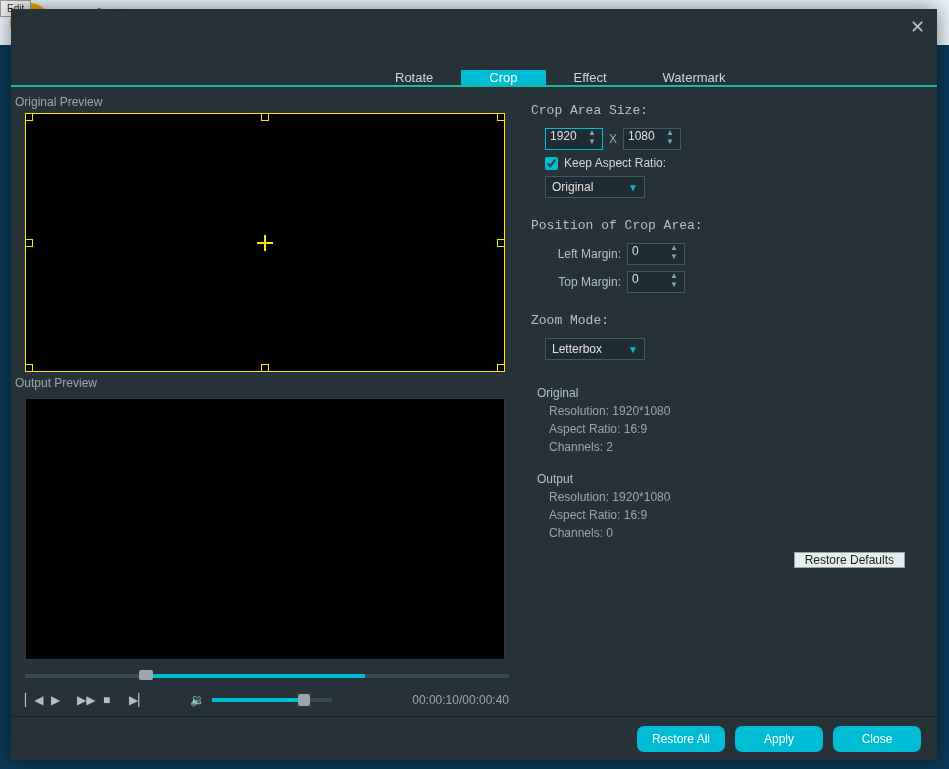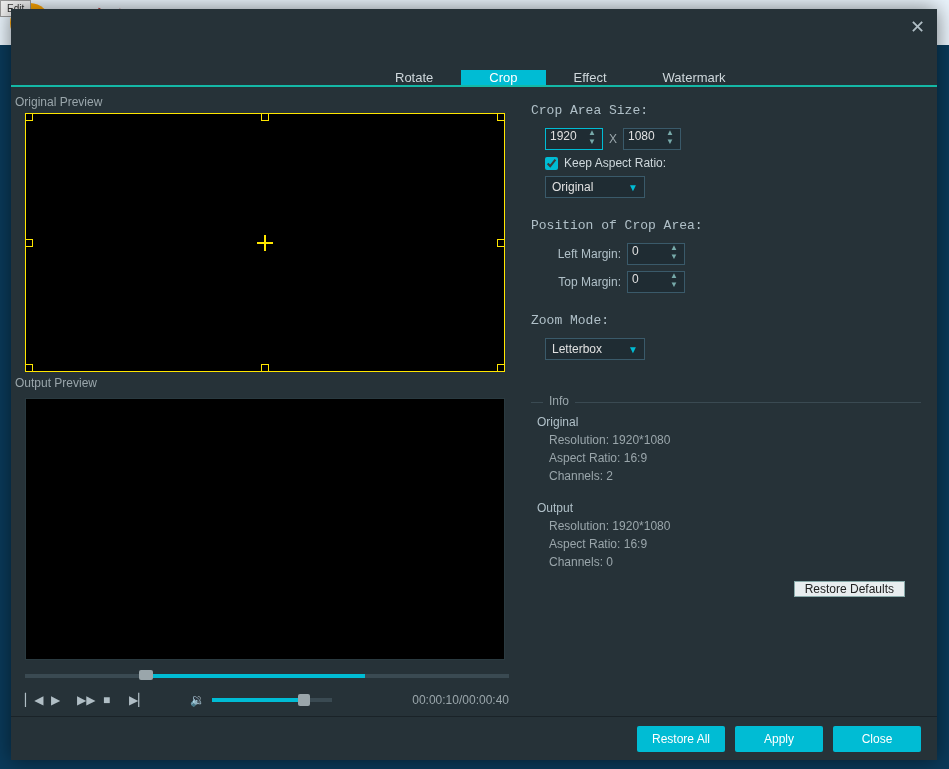--- a/index.html
+++ b/index.html
@@ -74,21 +74,21 @@
 .info-section { margin-top: 26px; }
 .info-header { border-bottom: 1px solid #3a4a52; padding-bottom: 2px; margin-bottom: 12px; }
 .info-header span { background: #263238; padding: 0 6px; position: relative; top: 8px; left: 12px; color: #9aa6ab; font-size: 12px; }
 .info-sub { margin: 6px 0 4px 6px; color: #b0c0c8; }
 .info-line { margin: 4px 0 4px 18px; color: #9aa6ab; }
 
 .restore-defaults-row { display: flex; justify-content: flex-end; padding: 8px 16px 0 0; }
 .restore-defaults-btn { background: #e8edef; color: #222; border: 1px solid #8aa; padding: 0 10px; font-size: 12px; cursor: pointer; }
 
 .footer { height: 44px; display: flex; align-items: center; justify-content: flex-end; gap: 10px; padding: 0 16px; border-top: 1px solid #1a2328; }
-.btn { width: 88px; height: 26px; background: #00BCD4; color: #fff; border: none; font-size: 12px; cursor: pointer; display: flex; align-items: center; justify-content: center; border-radius: 2px; }
+.btn { width: 88px; height: 26px; background: #00BCD4; color: #fff; border: none; font-size: 12px; cursor: pointer; display: flex; align-items: center; justify-content: center; border-radius: 7px; }
 
 .hidden-browser-chrome { position: absolute; top: 0; left: 0; font-size: 10px; color: #333; background: #f0f0f0; padding: 2px 6px; border: 1px solid #999; }
 </style>
 </head>
 <body>
 
 <div class="bg-layer">
   <div class="hidden-browser-chrome">
     <span>Edit</span>
   </div>
@@ -215,21 +215,20 @@
         <div class="rp-title">Zoom Mode:</div>
         <div class="rp-row">
           <div class="select-box">
             <span>Letterbox</span>
             <span class="caret">▼</span>
           </div>
         </div>
       </div>
 
       <div class="info-section">
-        <div class="info-header"><span>Info</span></div>
         <div class="info-sub">Original</div>
         <div class="info-line">Resolution: 1920*1080</div>
         <div class="info-line">Aspect Ratio: 16:9</div>
         <div class="info-line">Channels: 2</div>
         <div class="info-sub" style="margin-top:18px;">Output</div>
         <div class="info-line">Resolution: 1920*1080</div>
         <div class="info-line">Aspect Ratio: 16:9</div>
         <div class="info-line">Channels: 0</div>
       </div>
 

